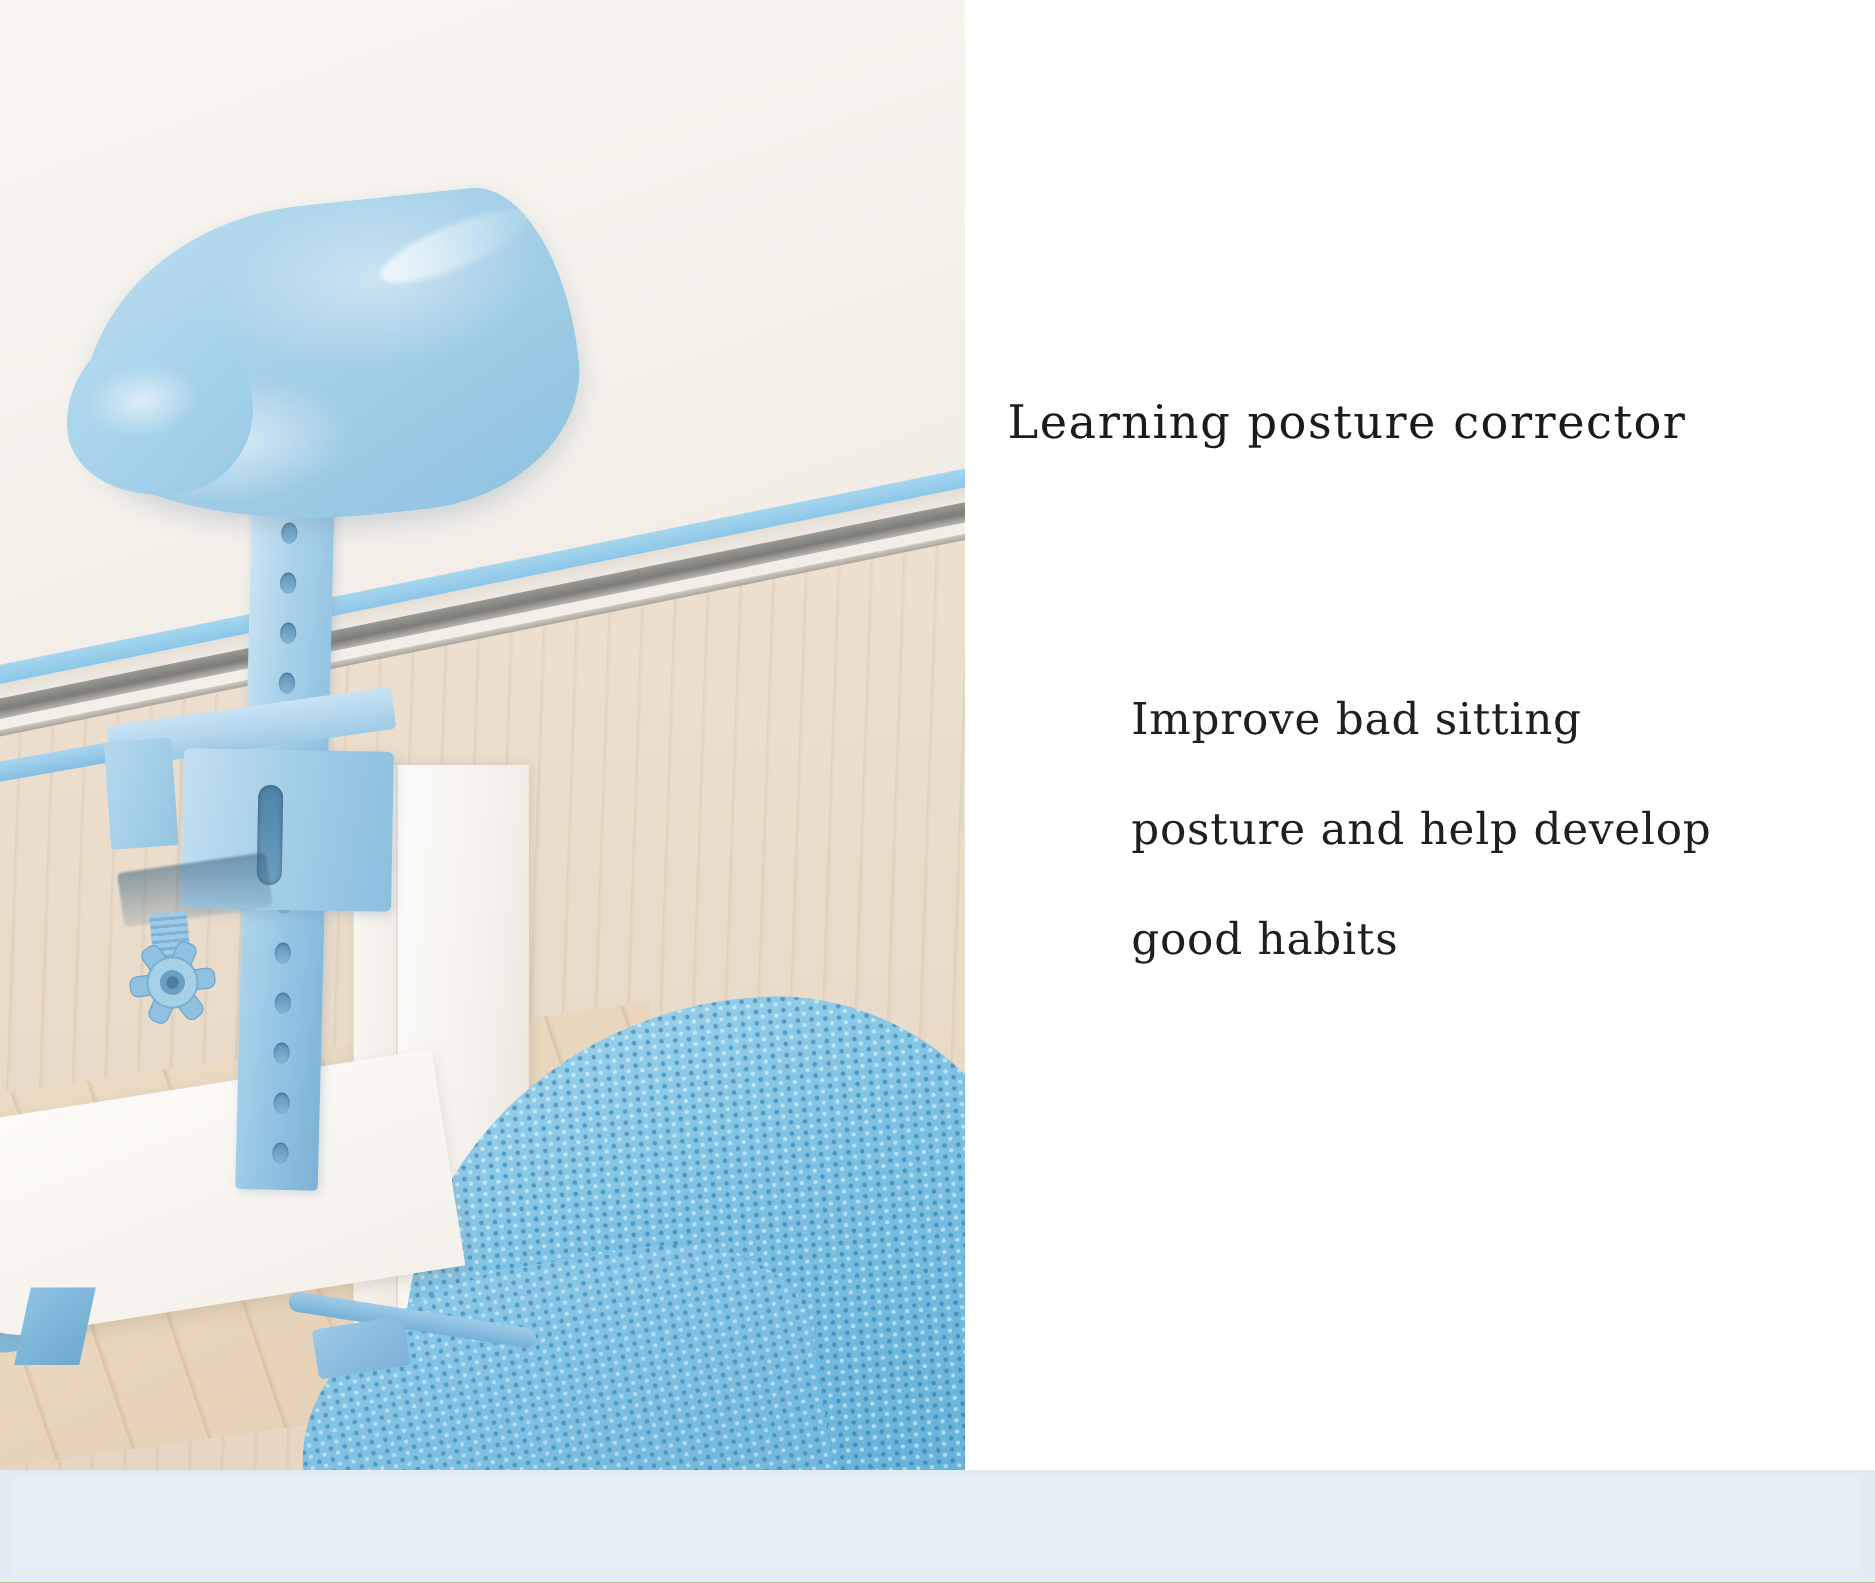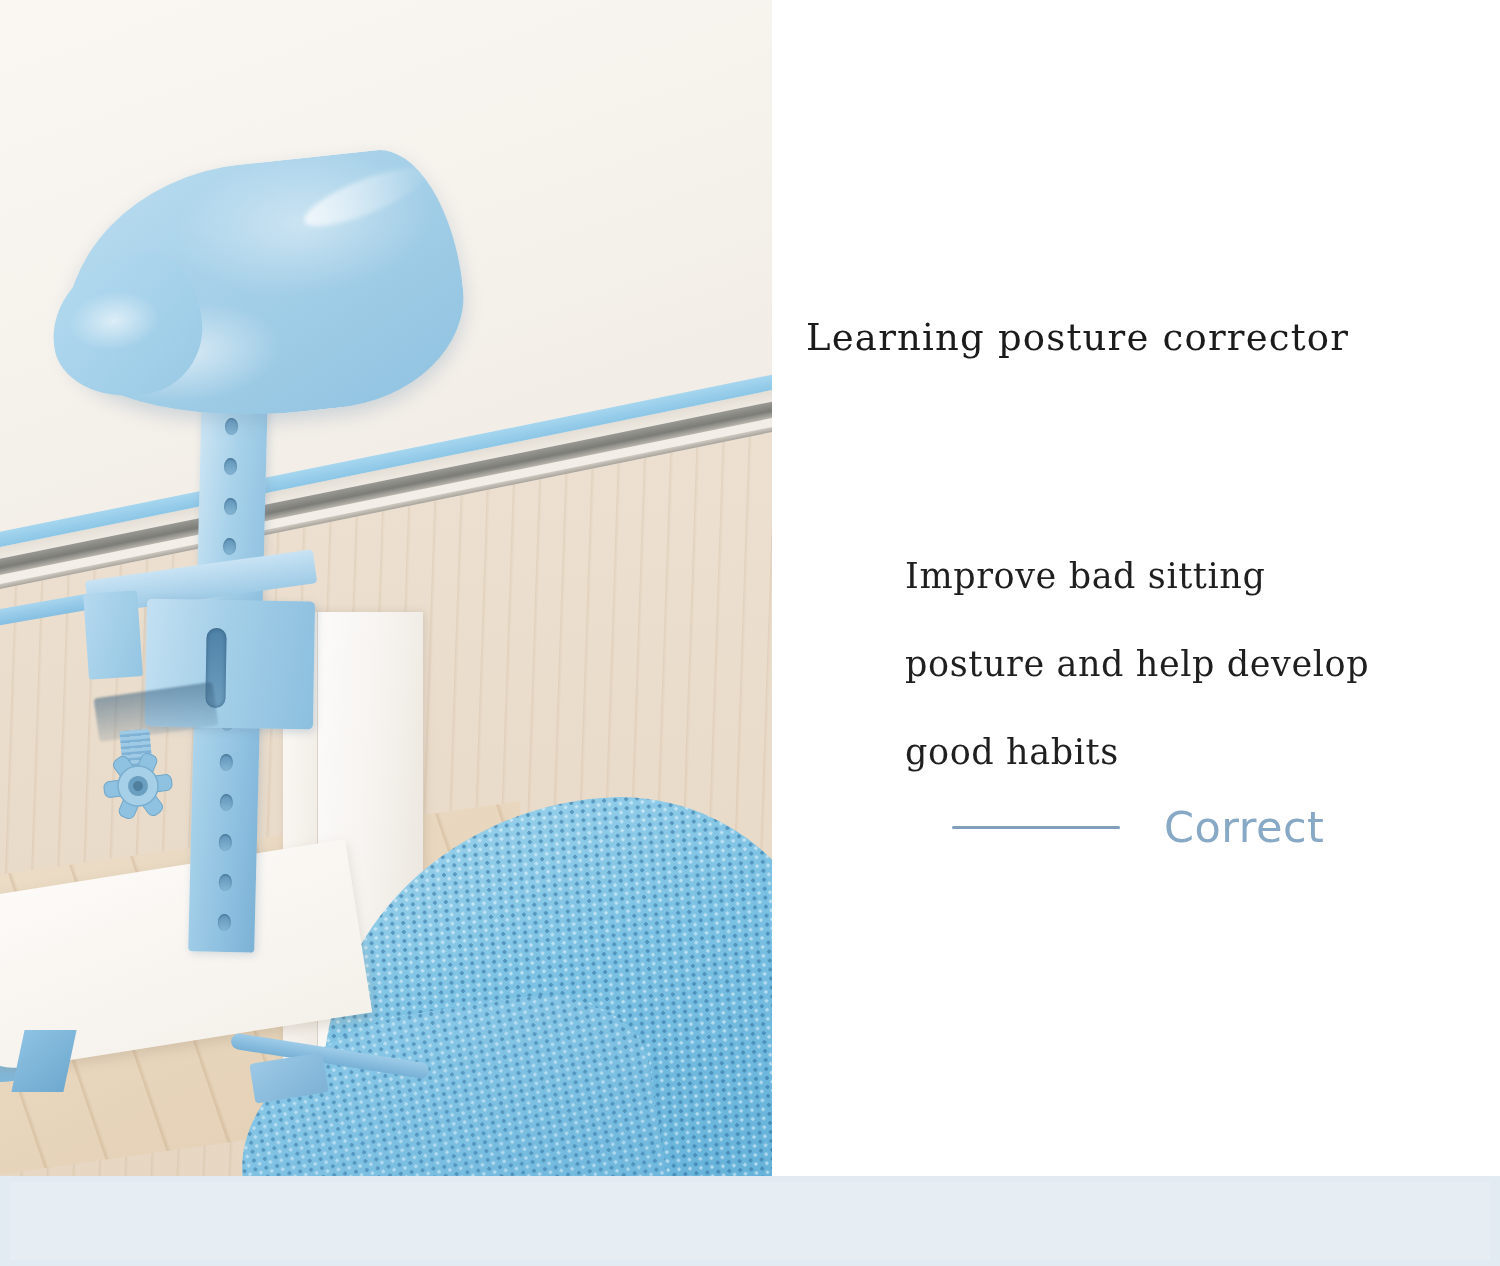--- a/index.html
+++ b/index.html
@@ -543,24 +543,20 @@
   <div class="text-panel">
 
     <div class="headline">Learning posture corrector</div>
 
     <div class="body-copy">
       <span class="body-line">Improve bad sitting</span>
       <span class="body-line">posture and help develop</span>
       <span class="body-line">good habits</span>
     </div>
 
-    <div class="correct-row">
-      <span class="correct-rule"></span>
-      <span class="correct-label">Correct</span>
-    </div>
 
   </div>
 
   <div class="bottom-band">
     <div class="bottom-band-inner"></div>
   </div>
 
 </div>
 
 </body></html>

